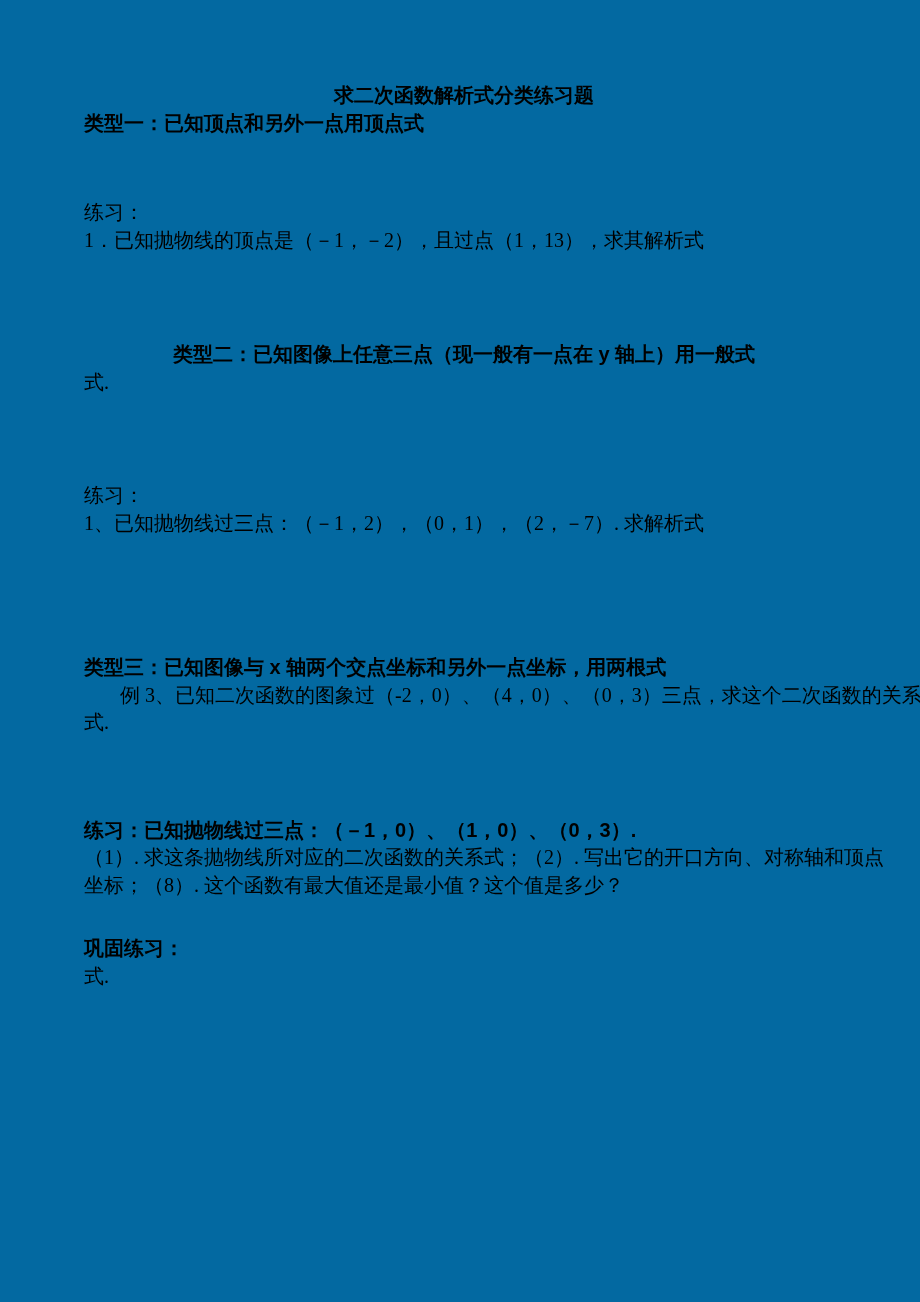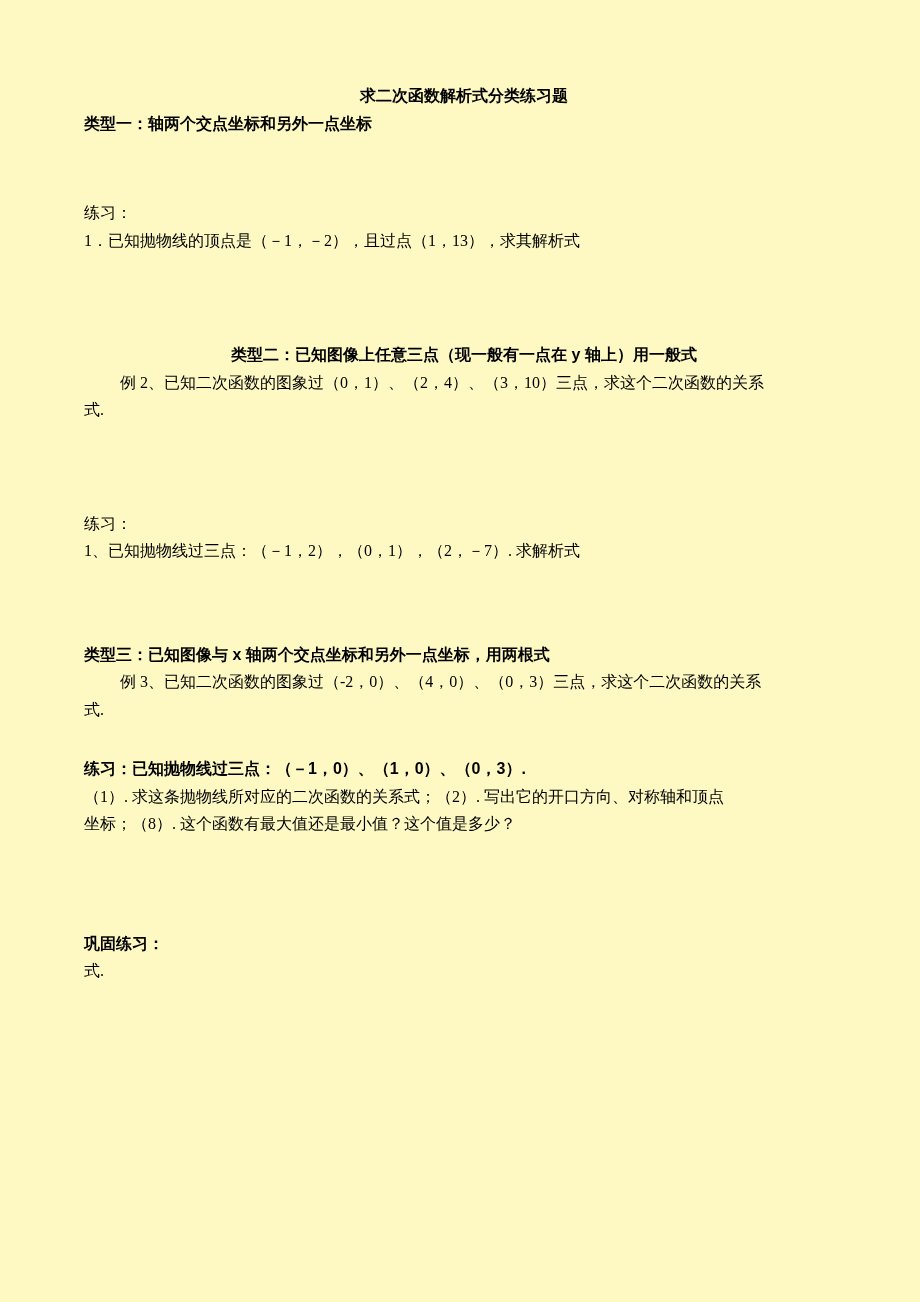--- a/index.html
+++ b/index.html
@@ -4,65 +4,64 @@
 <style>
   html, body {
     margin: 0;
     padding: 0;
     background: #ffffff;
   }
   .page {
     position: relative;
     width: 920px;
     height: 1302px;
-    background: #fef9c3;
+    background: #0369a1;
     color: #000000;
     box-sizing: border-box;
     padding: 82px 76px 0 84px;
     font-family: "Liberation Serif", "DejaVu Serif", serif;
-    font-size: 16px;
+    font-size: 20px;
     line-height: 27.5px;
     overflow: hidden;
   }
   .doc-title {
     text-align: center;
     font-weight: 700;
     font-family: "Liberation Sans", "DejaVu Sans", sans-serif;
   }
   .heading {
     font-weight: 700;
     font-family: "Liberation Sans", "DejaVu Sans", sans-serif;
   }
   .line {
     white-space: nowrap;
   }
   .indent {
     text-indent: 36px;
   }
   .mt62  { margin-top: 62px; }
-  .mt80  { margin-top: 32px; }
+  .mt80  { margin-top: 80px; }
   .mt86  { margin-top: 86px; }
   .mt87  { margin-top: 87px; text-align: center; }
-  .mt92  { margin-top: 92px; }
-  .mt117 { margin-top: 76px; }
+  .mt92  { margin-top: 36px; }
+  .mt117 { margin-top: 117px; }
 </style>
 </head>
 <body>
 
 <div class="page">
 
   <div class="doc-title">求二次函数解析式分类练习题</div>
 
-  <div class="heading line">类型一：轴两个交点坐标和另外一点坐标</div>
+  <div class="heading line">类型一：已知顶点和另外一点用顶点式</div>
 
   <div class="line mt62">练习：</div>
   <div class="line">1．已知抛物线的顶点是（－1，－2），且过点（1，13），求其解析式</div>
 
   <div class="heading line mt87">类型二：已知图像上任意三点（现一般有一点在 y 轴上）用一般式</div>
-  <div class="line indent">例 2、已知二次函数的图象过（0，1）、（2，4）、（3，10）三点，求这个二次函数的关系</div>
   <div class="line">式.</div>
 
   <div class="line mt86">练习：</div>
   <div class="line">1、已知抛物线过三点：（－1，2），（0，1），（2，－7）. 求解析式</div>
 
   <div class="heading line mt117">类型三：已知图像与 x 轴两个交点坐标和另外一点坐标，用两根式</div>
   <div class="line indent">例 3、已知二次函数的图象过（-2，0）、（4，0）、（0，3）三点，求这个二次函数的关系</div>
   <div class="line">式.</div>
 
   <div class="heading line mt80">练习：已知抛物线过三点：（－1，0）、（1，0）、（0，3）.</div>

